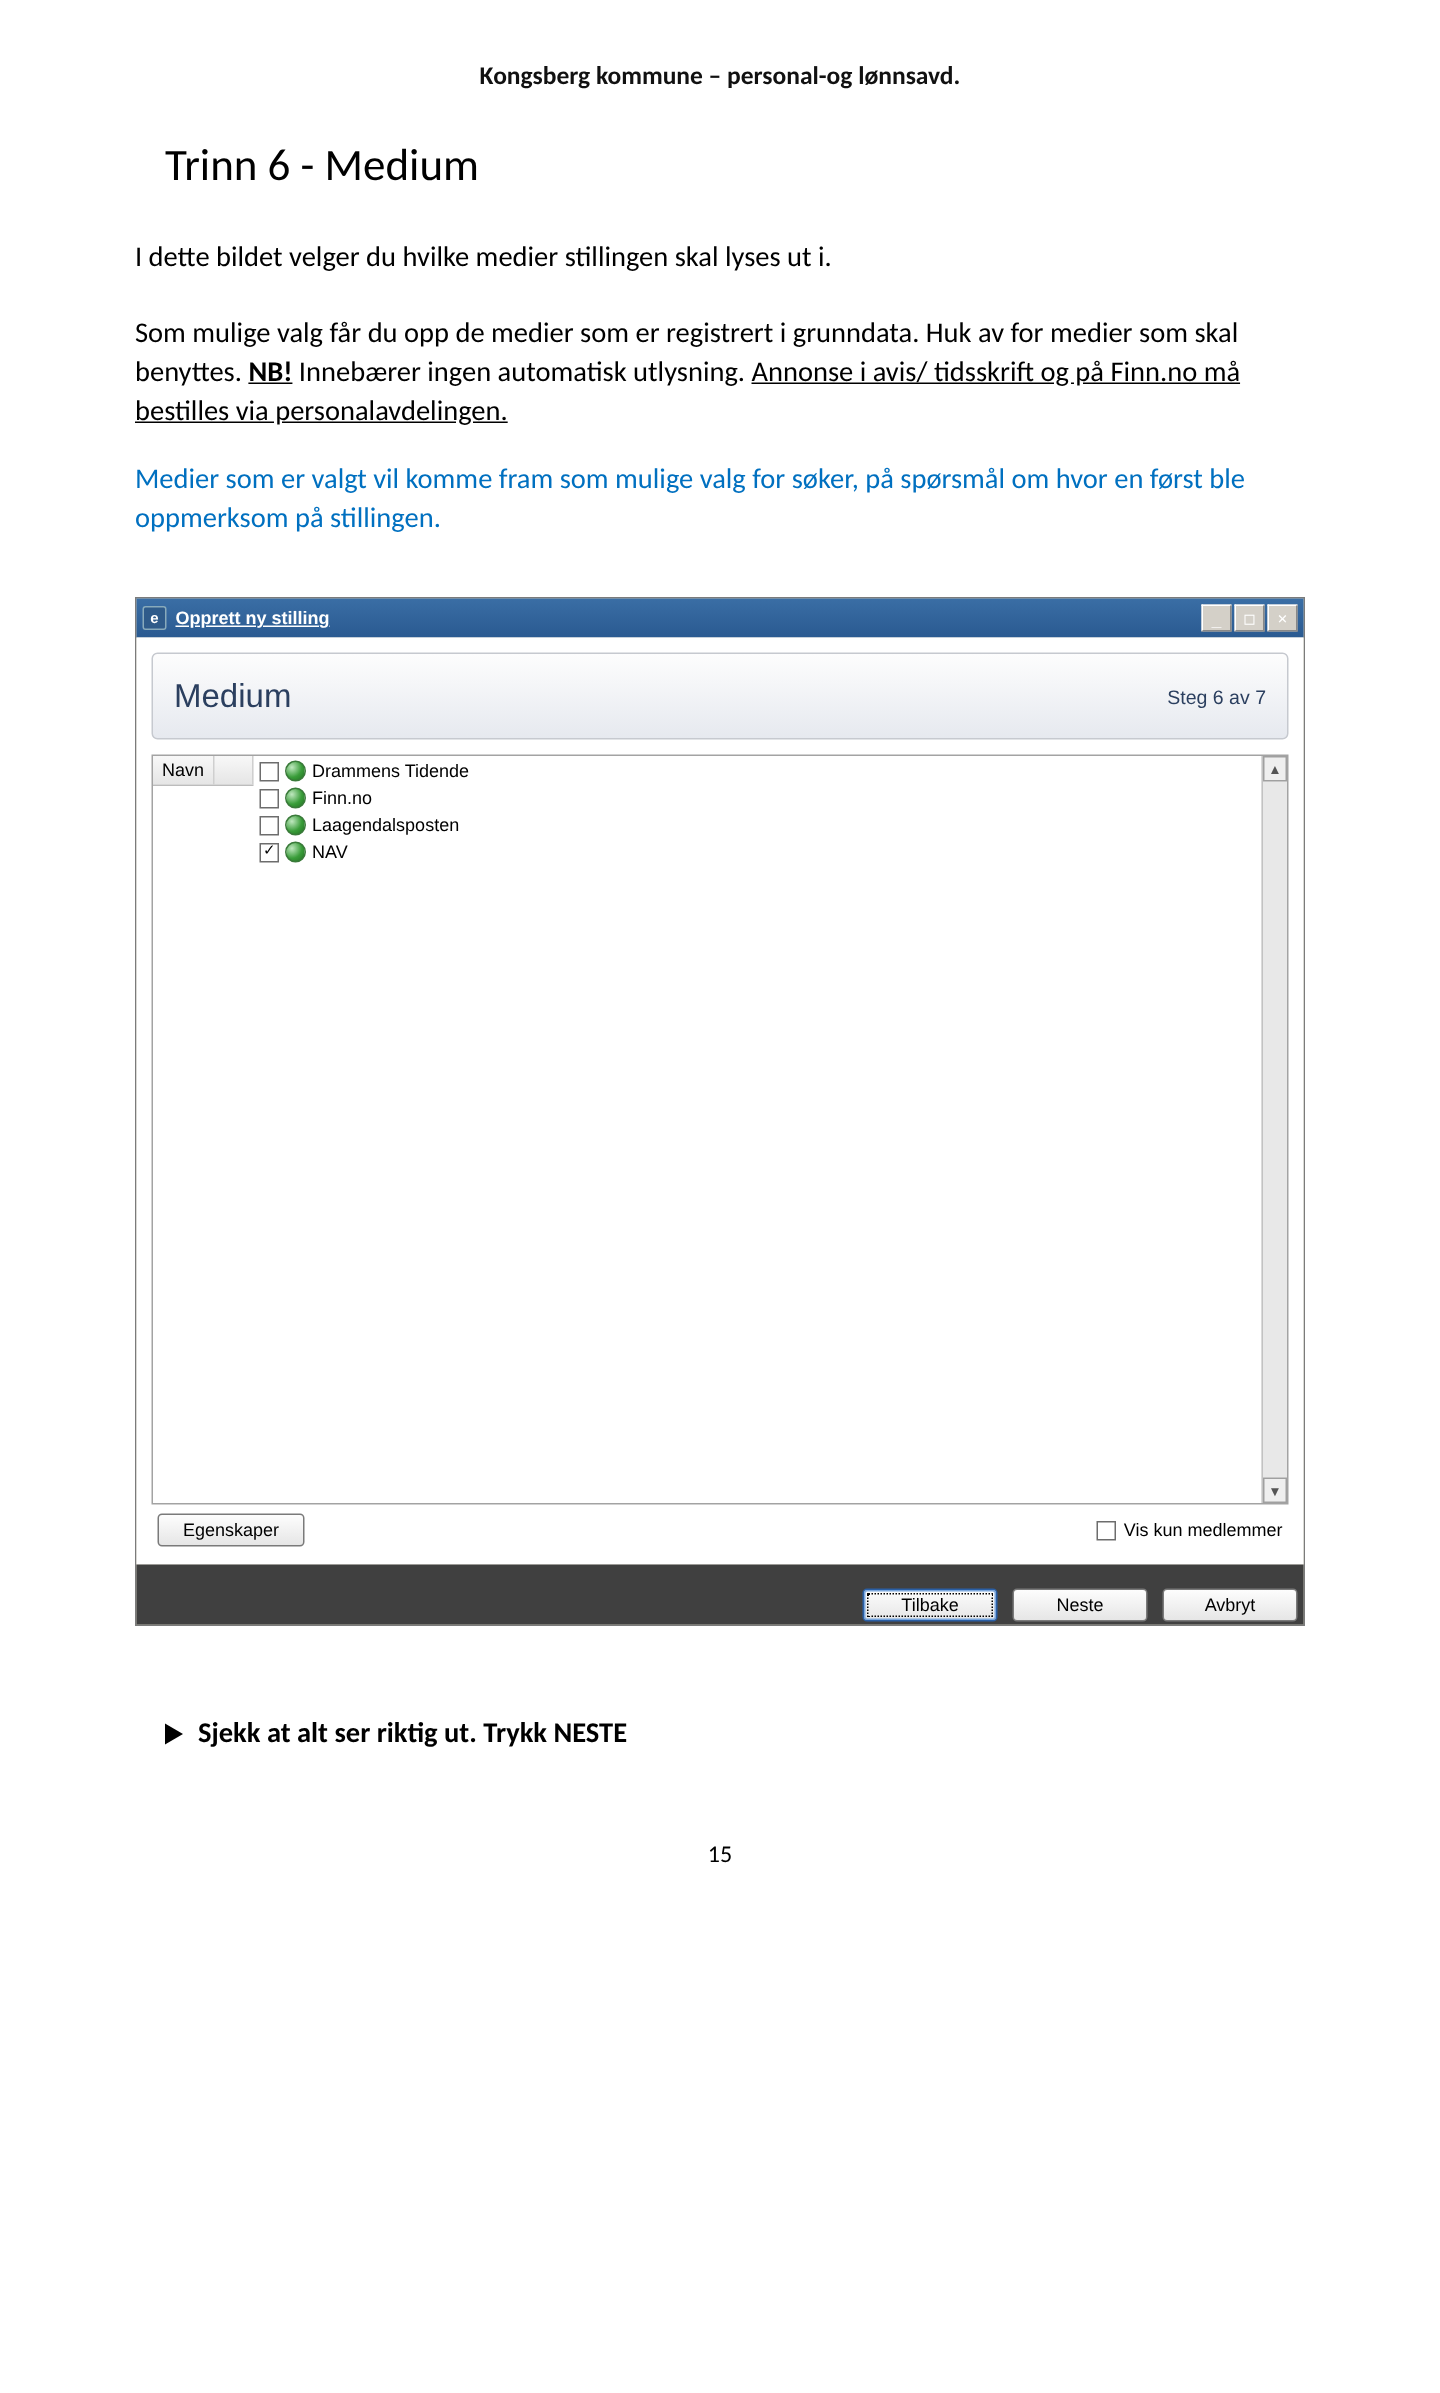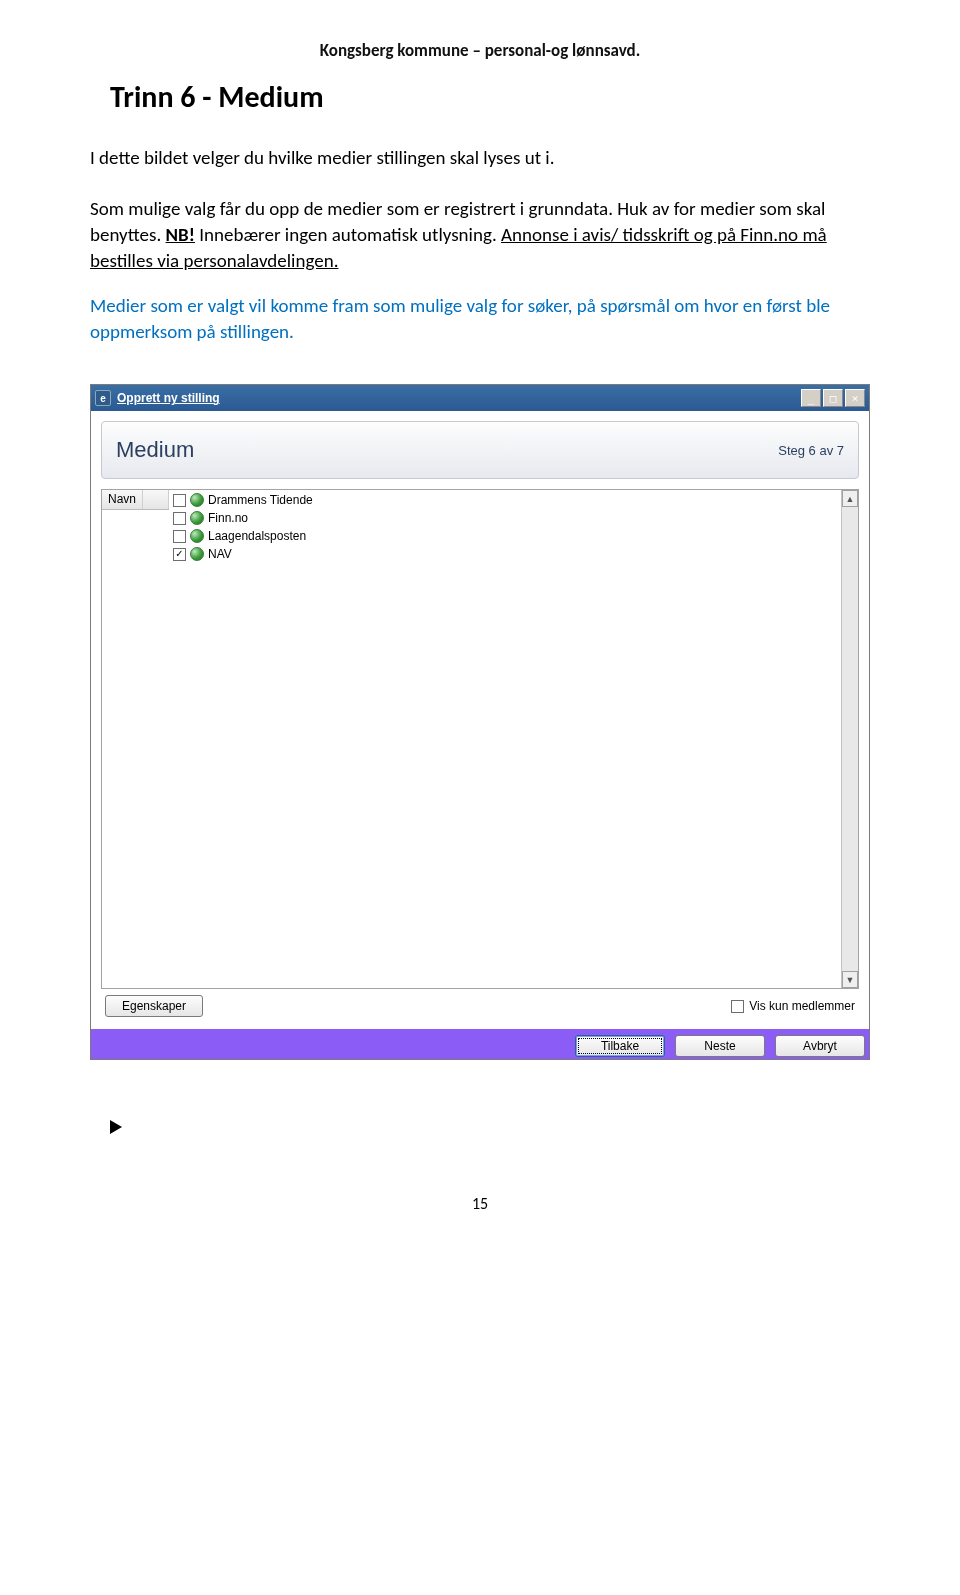--- a/index.html
+++ b/index.html
@@ -10,26 +10,26 @@
     color: #000;
     width: 960px;
   }
   .page {
     padding: 40px 90px 40px 90px;
   }
   .doc-header {
     text-align: center;
     font-size: 17px;
     font-weight: 600;
-    margin-bottom: 17px;
+    margin-bottom: 31px;
     color: #111;
   }
   .main-heading {
     font-size: 30px;
-    font-weight: 700;
+    font-weight: 400;
     margin: 0 0 30px 20px;
     color: #000;
   }
   .body-text {
     font-size: 19px;
     line-height: 1.35;
     margin-bottom: 20px;
   }
   .body-text .underline {
     text-decoration: underline;
@@ -170,22 +170,22 @@
     font-size:12px;
     font-family: Tahoma, Arial, sans-serif;
     display:inline-flex;align-items:center;justify-content:center;
     min-width:90px;
   }
   .btn.focus { outline:1px dotted #000; outline-offset:-4px; border-color:#2a5fa5; box-shadow:0 0 0 1px #7aa7de inset; }
   .spacer{flex:1;}
   .small-chk-row { display:flex;align-items:center;gap:5px;font-size:12px;color:#000; }
   .bottom-buttons {
     display:flex; justify-content:flex-end; gap:10px;
-    padding: 6px 4px 2px 4px;
-    background:#8b5cf6;
+    padding: 16px 4px 2px 4px;
+    background:#404040;
   }
 
   .bullet-row{
     display:flex;align-items:center;gap:10px;
     margin-left:20px;
     font-size:19px;font-weight:700;
   }
   .triangle{
     width:0;height:0;border-left:12px solid #000;border-top:7px solid transparent;border-bottom:7px solid transparent;
   }
@@ -271,16 +271,17 @@
 
     <div class="bottom-buttons">
       <div class="btn focus">Tilbake</div>
       <div class="btn">Neste</div>
       <div class="btn">Avbryt</div>
     </div>
   </div>
 
   <div class="bullet-row">
     <span class="triangle"></span>
+    <span>Sjekk at alt ser riktig ut. Trykk NESTE</span>
   </div>
 
   <div class="page-num">15</div>
 </div>
 
 </body></html>

